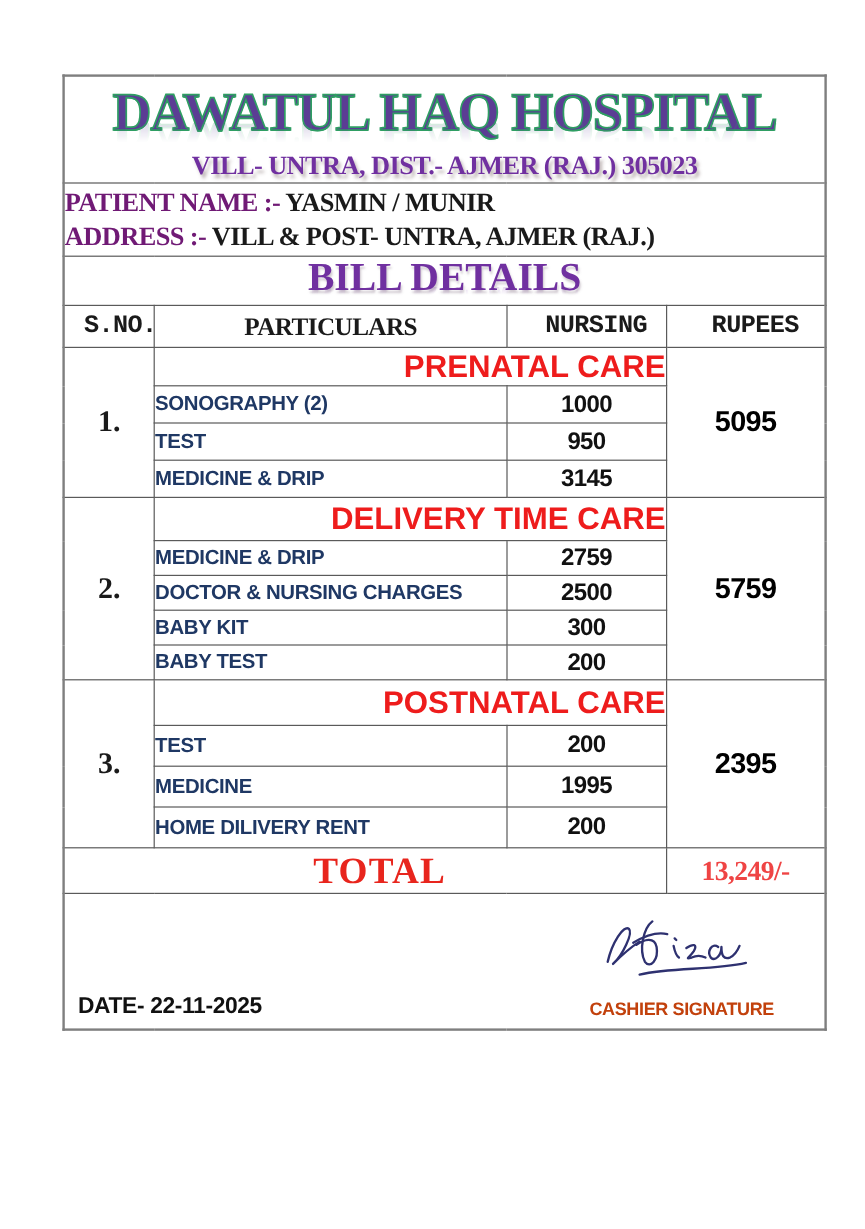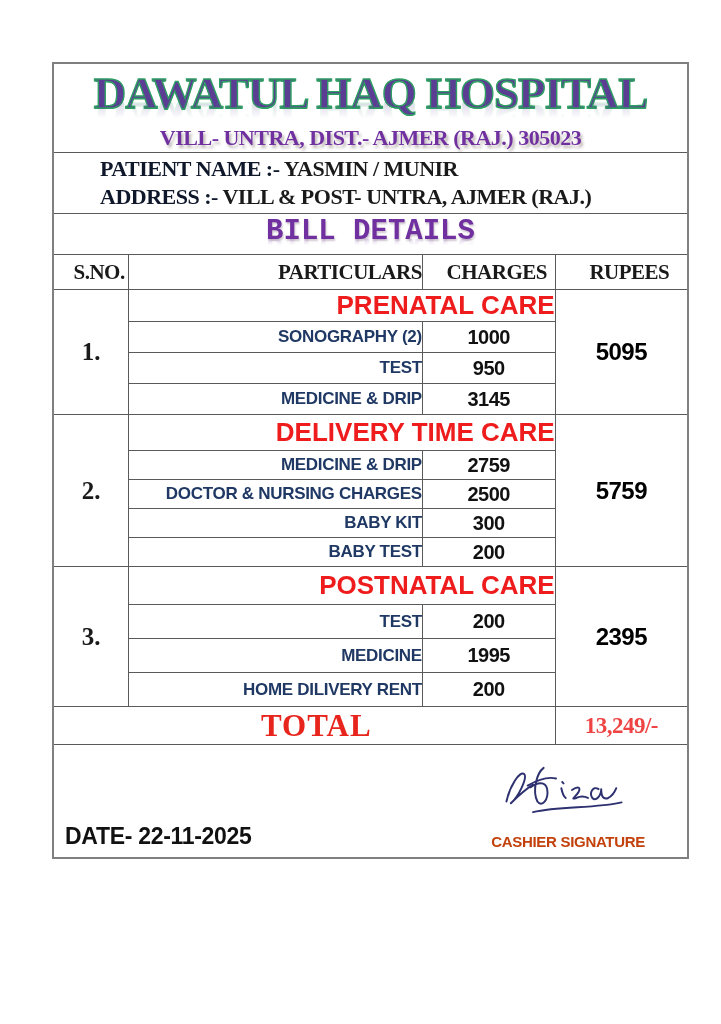--- a/index.html
+++ b/index.html
@@ -22,54 +22,54 @@
            mask-image:linear-gradient(to bottom,rgba(0,0,0,0) 45%,rgba(0,0,0,.9) 95%);
            pointer-events:none;height:30px;overflow:hidden;}
   .hosp-addr{font-family:"Liberation Serif",serif;font-weight:bold;font-size:22px;line-height:24px;
              color:#7030a0;letter-spacing:-0.5px;margin-top:-6px;
              text-shadow:2px 3px 3px rgba(110,90,90,.45);}
 
   
   .tr-patient td{height:60px;text-align:left;padding:2px 10px;}
   .pline{font-family:"Liberation Serif",serif;font-weight:bold;font-size:22px;line-height:28px;
          color:#1a1a1a;letter-spacing:-0.5px;white-space:nowrap;}
-  .pline .lbl{color:#0f172a;padding-left:46px;}
+  .pline .lbl{color:#701a75;}
 
   
   .tr-billtitle td{height:40px;text-align:center;}
-  .bill-title{font-family:Liberation Mono, monospace;font-weight:bold;font-size:29px;line-height:30px;
+  .bill-title{font-family:Liberation Serif, serif;font-weight:bold;font-size:33px;line-height:30px;
               color:#7030a0;letter-spacing:0px;text-shadow:1px 2px 2px rgba(120,100,120,.35);}
   .tr-billtitle .ref{height:12px;margin-top:-8px;opacity:.18;}
 
   
   .tr-cols td{height:34px;background:#fbe5d6;font-family:"Liberation Serif",serif;font-weight:bold;
-              font-size:21px;color:#1a1a1a;text-align:right;padding-left:9px;letter-spacing:-0.5px;}
-  .tr-cols td.cc{text-align:center;padding-left:16px;}
+              font-size:21px;color:#1a1a1a;text-align:center;padding-left:9px;letter-spacing:-0.5px;}
+  .tr-cols td.cc{text-align:center;padding-left:16px;font-family:Liberation Mono, monospace;}
 
   
   td.sno{font-family:"Liberation Serif",serif;font-weight:bold;font-size:25px;color:#1a1a1a;text-align:center;}
   td.rtotal{font-weight:bold;font-size:24px;color:#000000;text-align:center;letter-spacing:-0.5px;}
   td.sectitle{text-align:right;height:36px;}
   .sectitle span{font-weight:bold;font-size:26px;color:#ee1c1c;letter-spacing:0;}
-  td.plabel{text-align:right;padding-left:11px;font-weight:bold;font-size:17px;color:#1f3864;letter-spacing:-0.3px;}
+  td.plabel{text-align:left;padding-left:11px;font-weight:bold;font-size:17px;color:#1f3864;letter-spacing:-0.3px;}
   td.charge{text-align:center;font-weight:bold;font-size:20px;color:#111111;letter-spacing:-0.5px;}
   .sec1-row td{height:30px;}
   .sec2-row td{height:28px;}
   .sec3-row td{height:33px;}
 
   
   .tr-total td{height:37px;}
   td.total-cell{text-align:center;}
   .total-word{font-family:"Liberation Serif",serif;font-weight:bold;font-size:31px;color:#e8251d;letter-spacing:1px;margin-left:24px;}
   td.grand{text-align:center;font-family:"Liberation Serif",serif;font-weight:bold;font-size:23px;
            color:#ef4444;letter-spacing:-0.5px;}
 
   
   .tr-footer td{height:112px;position:relative;}
-  .foot-date{position:absolute;left:11px;bottom:7px;font-weight:bold;font-size:23px;color:#111111;letter-spacing:-0.3px;}
+  .foot-date{position:absolute;left:11px;bottom:7px;font-weight:bold;font-size:19px;color:#111111;letter-spacing:-0.3px;}
   .foot-cashier{position:absolute;right:42px;bottom:7px;font-weight:bold;font-size:15px;color:#c2410c;letter-spacing:-0.3px;}
   .sig{position:absolute;right:48px;bottom:36px;width:150px;height:62px;}
 </style>
 </head>
 <body>
 
 <div class="page">
   <div class="doc">
     <table class="bill">
       <colgroup>
@@ -102,21 +102,21 @@
           <div class="fx">
             <div class="bill-title">BILL DETAILS</div>
             <div class="bill-title ref">BILL DETAILS</div>
           </div>
         </td>
       </tr>
 
       <tr class="tr-cols">
         <td class="cc">S.NO.</td>
         <td>PARTICULARS</td>
-        <td class="cc">CHARGES</td>
+        <td class="cc">NURSING</td>
         <td class="cc">RUPEES</td>
       </tr>
 
       <tr class="sec1-row">
         <td class="sno" rowspan="4">1.</td>
         <td class="sectitle" colspan="2"><span>PRENATAL CARE</span></td>
         <td class="rtotal" rowspan="4">5095</td>
       </tr>
       <tr class="sec1-row">
         <td class="plabel">SONOGRAPHY (2)</td>

